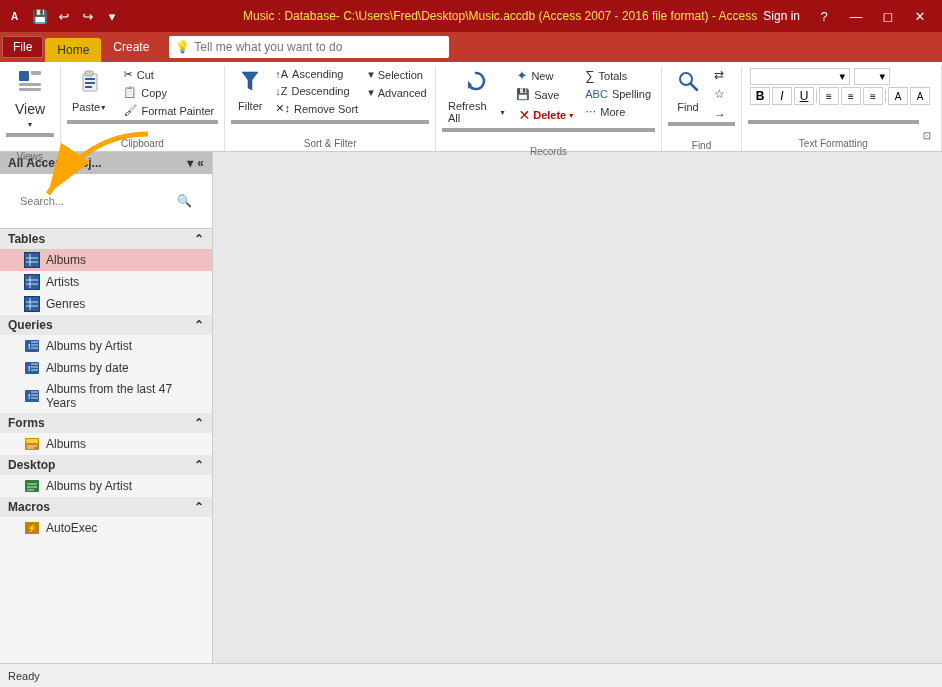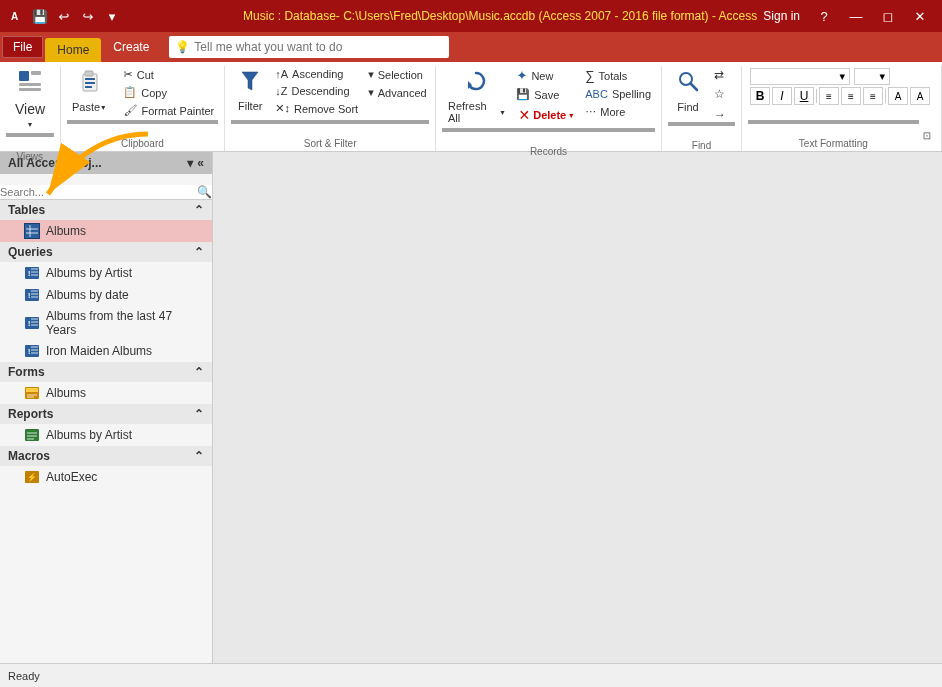--- a/index.html
+++ b/index.html
@@ -138,25 +138,24 @@
       padding: 4px 8px;
       font-size: 12px;
       font-weight: bold;
       color: #333;
       cursor: pointer;
     }
     .nav-header-icons { display: flex; gap: 4px; }
     .nav-search {
       display: flex;
       align-items: center;
-      padding: 0;
+      padding: 20px;
       background: white;
       border-bottom: 1px solid #ccc;
       gap: 4px;
-      margin-top: 11px;
     }
     .nav-search input { border: none; outline: none; font-size: 11px; width: 100%; color: #999; }
     .nav-section-header {
       display: flex;
       align-items: center;
       justify-content: space-between;
       padding: 3px 8px;
       font-size: 12px;
       font-weight: bold;
       color: #333;
@@ -520,20 +519,46 @@
           <svg width="14" height="14" viewBox="0 0 14 14">
               <rect x="1" y="1" width="12" height="12" fill="#2c5f9e" rx="1"></rect>
               <line x1="1" y1="5" x2="13" y2="5" stroke="white" stroke-width="0.8"></line>
               <line x1="1" y1="9" x2="13" y2="9" stroke="white" stroke-width="0.8"></line>
               <line x1="5" y1="1" x2="5" y2="13" stroke="white" stroke-width="0.8"></line>
             </svg>
         </div>
       </div>
       <span>Albums</span>
     </div>
+    <div class="nav-item">
+      <div class="nav-item-icon">
+        <div class="icon-table">
+          <svg width="14" height="14" viewBox="0 0 14 14">
+              <rect x="1" y="1" width="12" height="12" fill="#2c5f9e" rx="1"></rect>
+              <line x1="1" y1="5" x2="13" y2="5" stroke="white" stroke-width="0.8"></line>
+              <line x1="1" y1="9" x2="13" y2="9" stroke="white" stroke-width="0.8"></line>
+              <line x1="5" y1="1" x2="5" y2="13" stroke="white" stroke-width="0.8"></line>
+            </svg>
+        </div>
+      </div>
+      <span>Artists</span>
+    </div>
+    <div class="nav-item">
+      <div class="nav-item-icon">
+        <div class="icon-table">
+          <svg width="14" height="14" viewBox="0 0 14 14">
+              <rect x="1" y="1" width="12" height="12" fill="#2c5f9e" rx="1"></rect>
+              <line x1="1" y1="5" x2="13" y2="5" stroke="white" stroke-width="0.8"></line>
+              <line x1="1" y1="9" x2="13" y2="9" stroke="white" stroke-width="0.8"></line>
+              <line x1="5" y1="1" x2="5" y2="13" stroke="white" stroke-width="0.8"></line>
+            </svg>
+        </div>
+      </div>
+      <span>Genres</span>
+    </div>
 
     <div class="nav-section-header">
       <span>Queries</span>
       <span>⌃</span>
     </div>
     <div class="nav-item">
       <div class="nav-item-icon">
         <svg width="16" height="14" viewBox="0 0 16 14">
             <rect x="1" y="1" width="14" height="12" fill="#2c5f9e" rx="1"></rect>
             <text x="4" y="10" font-size="7" fill="white" font-weight="bold">!</text>
@@ -561,51 +586,39 @@
         <svg width="16" height="14" viewBox="0 0 16 14">
             <rect x="1" y="1" width="14" height="12" fill="#2c5f9e" rx="1"></rect>
             <text x="4" y="10" font-size="7" fill="white" font-weight="bold">!</text>
             <line x1="7" y1="3" x2="14" y2="3" stroke="white" stroke-width="0.8"></line>
             <line x1="7" y1="6" x2="14" y2="6" stroke="white" stroke-width="0.8"></line>
             <line x1="7" y1="9" x2="14" y2="9" stroke="white" stroke-width="0.8"></line>
           </svg>
       </div>
       <span>Albums from the last 47 Years</span>
     </div>
-    <div class="nav-item">
-      <div class="nav-item-icon">
-        <svg width="16" height="14" viewBox="0 0 16 14">
-            <rect x="1" y="1" width="14" height="12" fill="#2c5f9e" rx="1"></rect>
-            <text x="4" y="10" font-size="7" fill="white" font-weight="bold">!</text>
-            <line x1="7" y1="3" x2="14" y2="3" stroke="white" stroke-width="0.8"></line>
-            <line x1="7" y1="6" x2="14" y2="6" stroke="white" stroke-width="0.8"></line>
-            <line x1="7" y1="9" x2="14" y2="9" stroke="white" stroke-width="0.8"></line>
-          </svg>
-      </div>
-      <span>Iron Maiden Albums</span>
-    </div>
 
     <div class="nav-section-header">
       <span>Forms</span>
       <span>⌃</span>
     </div>
     <div class="nav-item">
       <div class="nav-item-icon">
         <svg width="16" height="14" viewBox="0 0 16 14">
             <rect x="1" y="1" width="14" height="12" fill="#cc8800" rx="1"></rect>
             <rect x="2" y="2" width="12" height="4" fill="#ffcc44" rx="0.5"></rect>
             <line x1="3" y1="9" x2="13" y2="9" stroke="white" stroke-width="0.8"></line>
             <line x1="3" y1="11" x2="10" y2="11" stroke="white" stroke-width="0.8"></line>
           </svg>
       </div>
       <span>Albums</span>
     </div>
 
     <div class="nav-section-header">
-      <span>Reports</span>
+      <span>Desktop</span>
       <span>⌃</span>
     </div>
     <div class="nav-item">
       <div class="nav-item-icon">
         <svg width="16" height="14" viewBox="0 0 16 14">
             <rect x="1" y="1" width="14" height="12" fill="#2e7d32" rx="1"></rect>
             <line x1="3" y1="5" x2="13" y2="5" stroke="white" stroke-width="0.8"></line>
             <line x1="3" y1="8" x2="13" y2="8" stroke="white" stroke-width="0.8"></line>
             <line x1="3" y1="11" x2="10" y2="11" stroke="white" stroke-width="0.8"></line>
           </svg>

